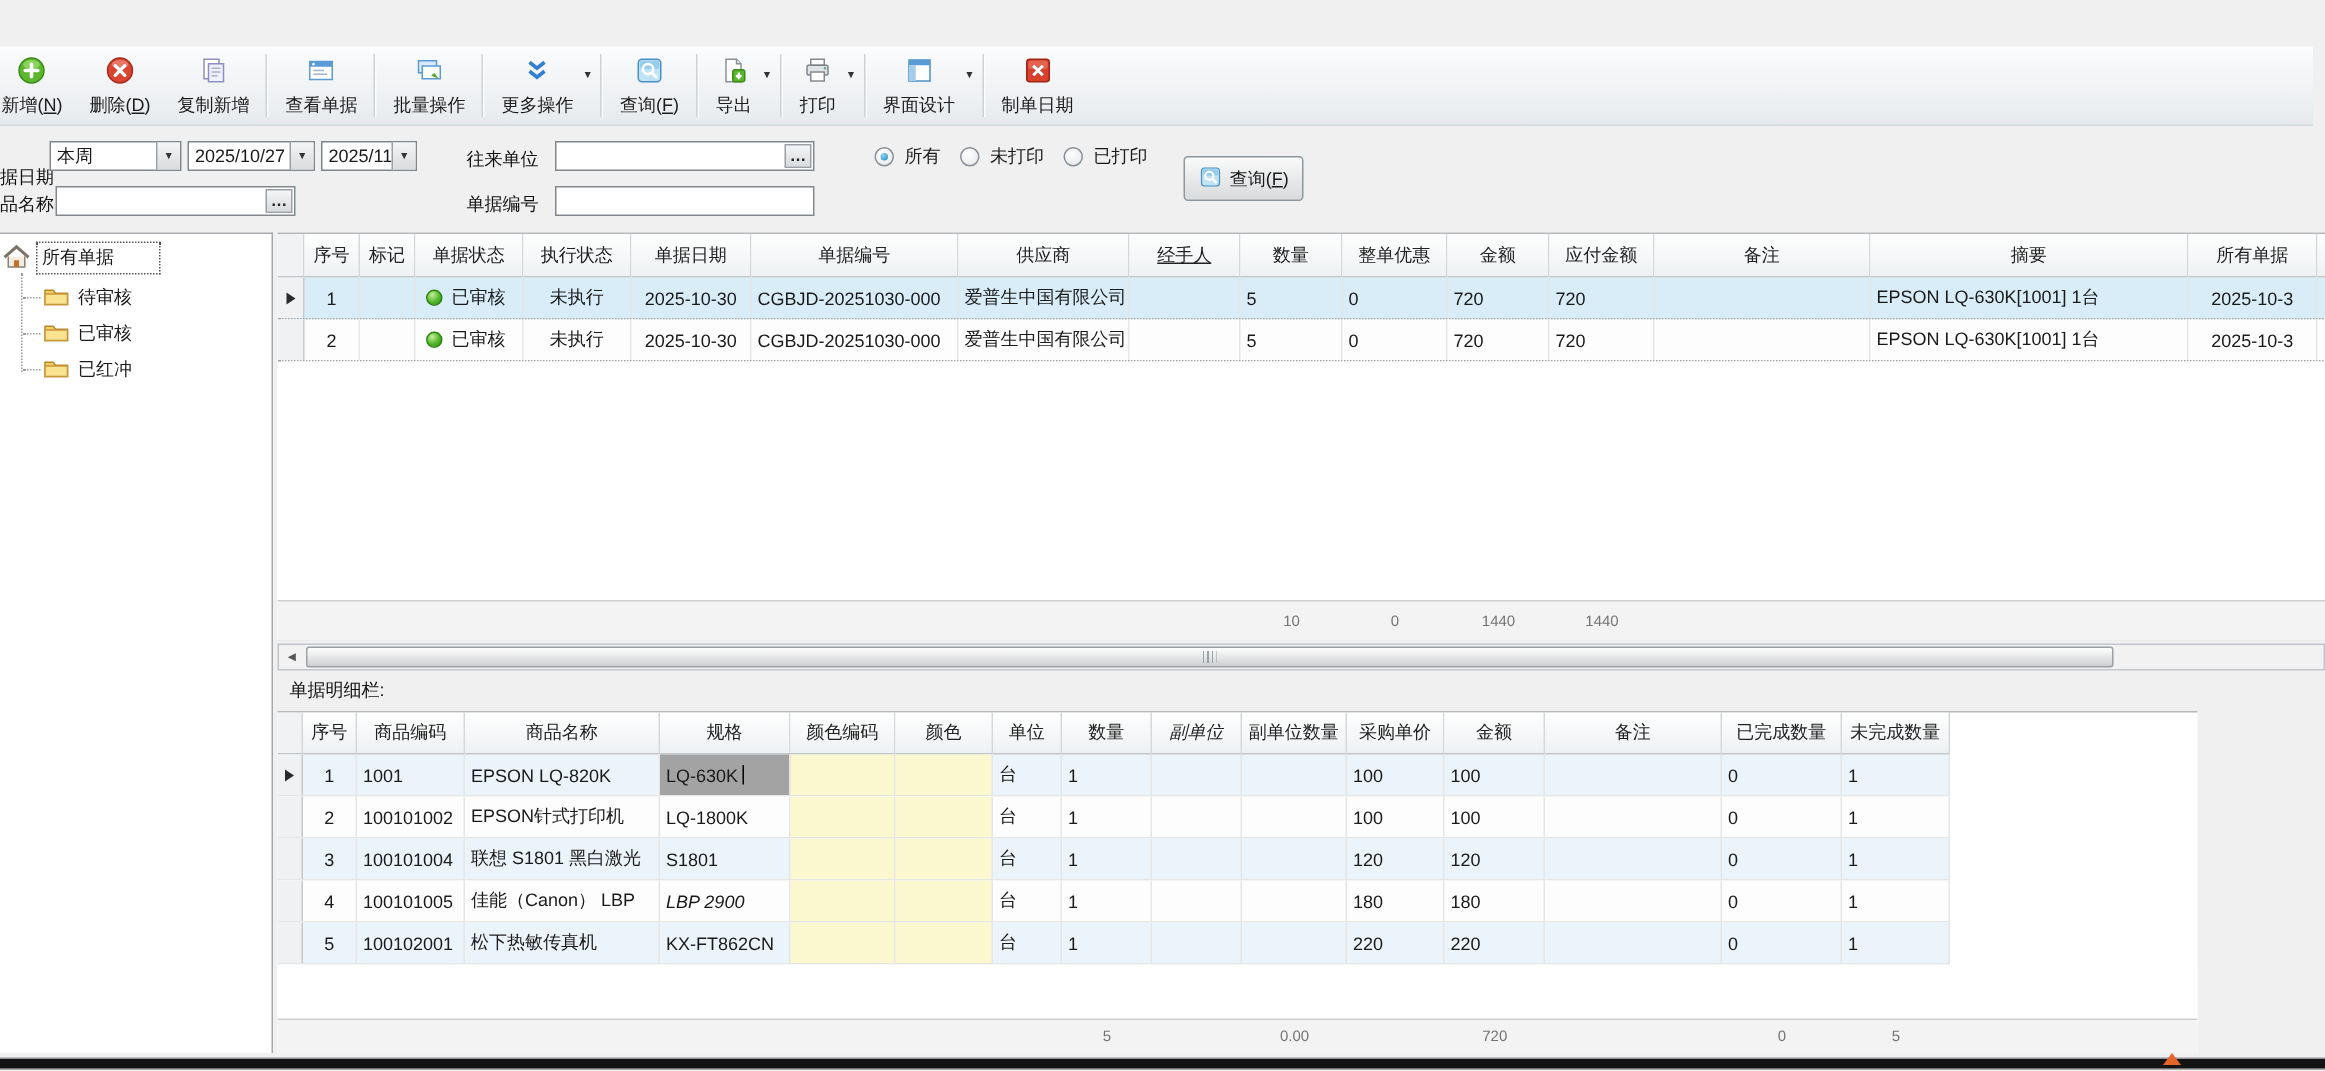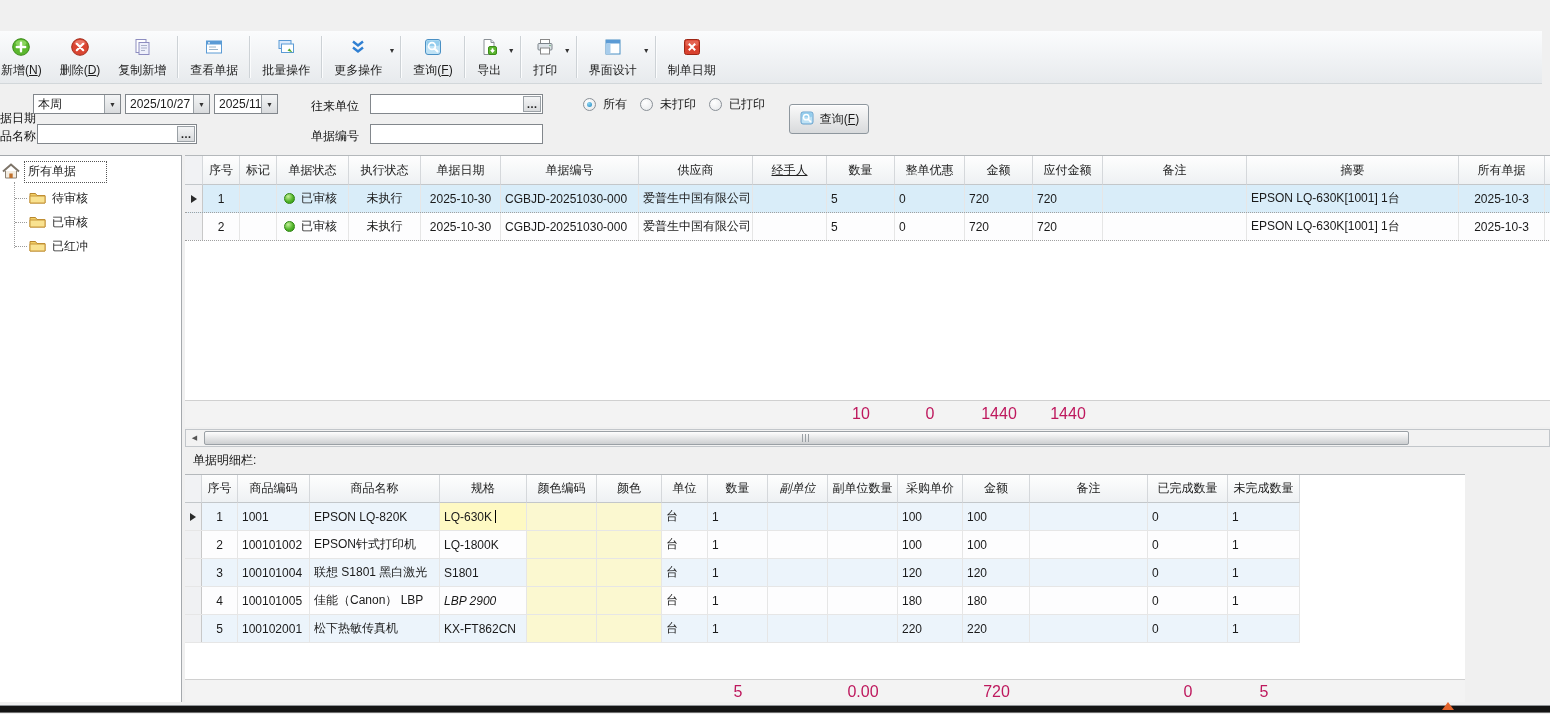--- a/index.html
+++ b/index.html
@@ -60,29 +60,29 @@
   .g-hcell.sel{background:#f1f2f4}
   .g-row{display:flex;width:max-content;height:28px;background:#fdfdfe}
   .main-grid .g-row{border-bottom:1px dotted #a0a0a0;height:28px}
   .detail-grid .g-row{border-bottom:1px solid #e6e6e6}
   .g-row.alt{background:#ecf4fb}
   .g-row.selrow{background:#d9edf9}
   .g-cell{flex:none;height:100%;display:flex;align-items:center;padding:0 4px;border-right:1px solid #e6e6e6;white-space:nowrap;overflow:hidden;font-size:12px}
   .g-cell.sel{background:#f0f1f3;border-right:1px solid #c8c8c8;justify-content:center;padding:0}
   .g-cell.ta-center{justify-content:center}
   .g-cell.yellow{background:#fbf8d0}
-  .g-cell.editing{background:#fef9c3}
+  .g-cell.editing{background:#a3a3a3}
   .caret{display:inline-block;width:1px;height:13px;background:#000;margin-left:3px}
   .status-dot{width:11px;height:11px;border-radius:50%;flex:none;margin:0 6px 0 3px;border:1px solid #2c8410;
               background:radial-gradient(circle at 35% 28%,#c4f09a,#54b62c 55%,#2f9212)}
   .cur-arrow{display:inline-block;width:0;height:0;border-left:6px solid #2a2a2a;border-top:4px solid transparent;border-bottom:4px solid transparent}
   .g-filler{width:100%;background:#fff}
   .g-totals{display:flex;width:100%;height:28px;background:#f3f3f3;border-top:1px solid #d0d0d0;border-bottom:1px solid #d0d0d0}
   .detail-grid .g-totals{height:25px}
-  .g-tcell{flex:none;height:100%;display:flex;align-items:center;justify-content:center;font-size:16px;color:#be185d}
+  .g-tcell{flex:none;height:100%;display:flex;align-items:center;justify-content:center;font-size:10px;color:#737373}
 
   
   .hscroll{position:absolute;left:185px;top:429px;width:1365px;height:18px;background:#f2f2f2;border:1px solid #c2c6ca}
   .hs-arrow{position:absolute;left:1px;top:1px;width:15px;height:14px;display:flex;align-items:center;justify-content:center;font-size:7px;color:#555}
   .hs-thumb{position:absolute;left:18px;top:1px;width:1205px;height:14px;background:linear-gradient(#fefefe,#cdcfd1);border:1px solid #9aa0a5;border-radius:2px;display:flex;align-items:center;justify-content:center}
   .hs-grip{width:9px;height:8px;background:repeating-linear-gradient(90deg,#9aa0a5 0 1px,transparent 1px 3px)}
 
   .detail-label{position:absolute;left:193px;top:452px;font-size:12px;color:#111}
 
   

